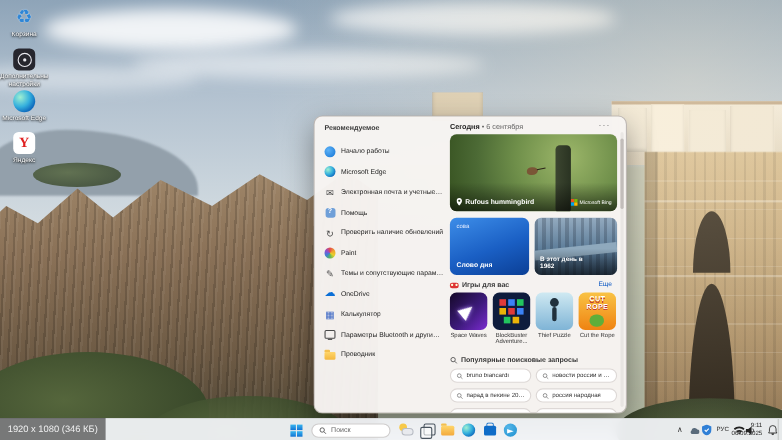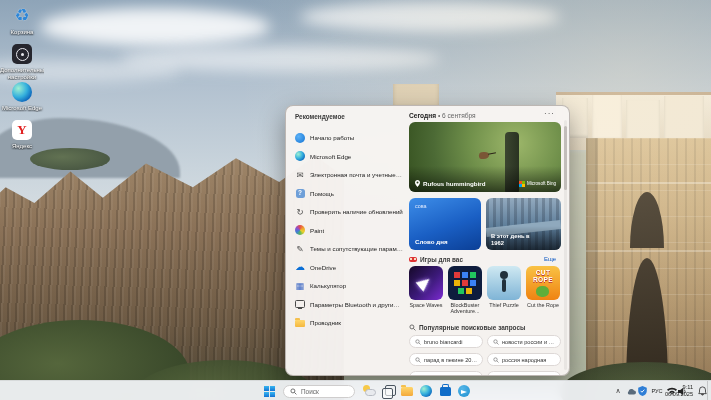--- a/index.html
+++ b/index.html
@@ -493,14 +493,15 @@
       <div>06.09.2025</div>
     </div>
     <div class="tb-item" style="left:695px;width:14px;">
       <svg width="9" height="10" viewBox="0 0 12 13">
           <path d="M6 1a4 4 0 00-4 4v3L1 10h10L10 8V5a4 4 0 00-4-4zM4.6 11a1.5 1.5 0 002.8 0z" fill="none" stroke="#222" stroke-width="1"></path>
         </svg>
     </div>
     <div class="showdesk"></div>
   </div>
 
+  <div class="abs badge">1920 x 1080 (346 КБ)</div>
 
 </div>
 
 </body></html>

